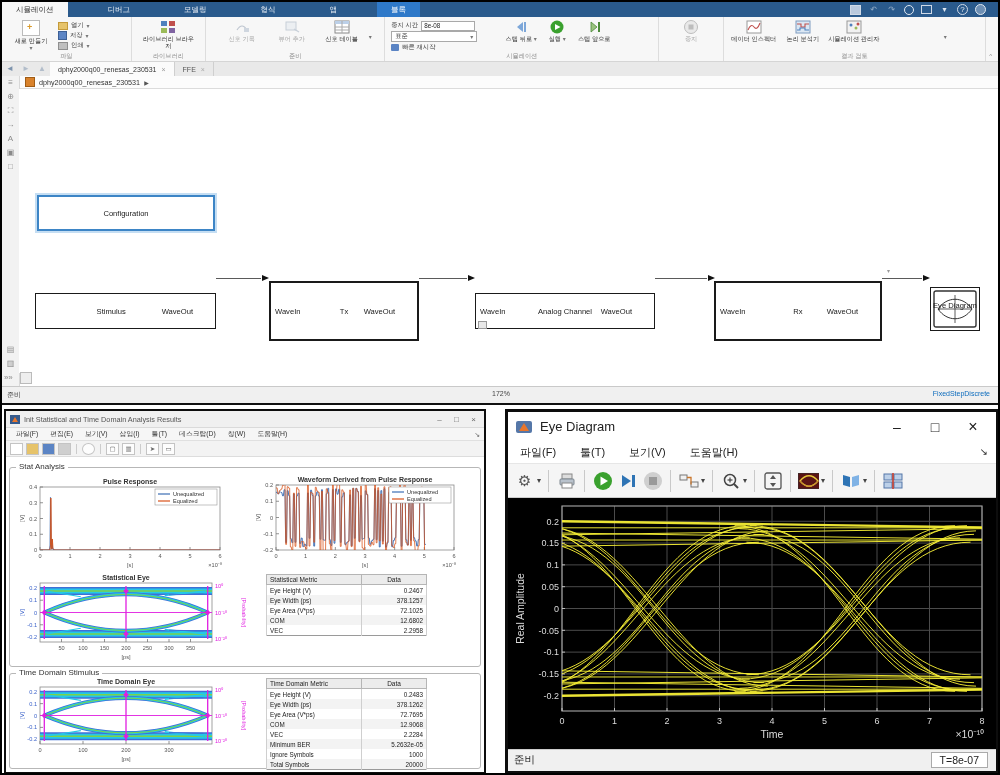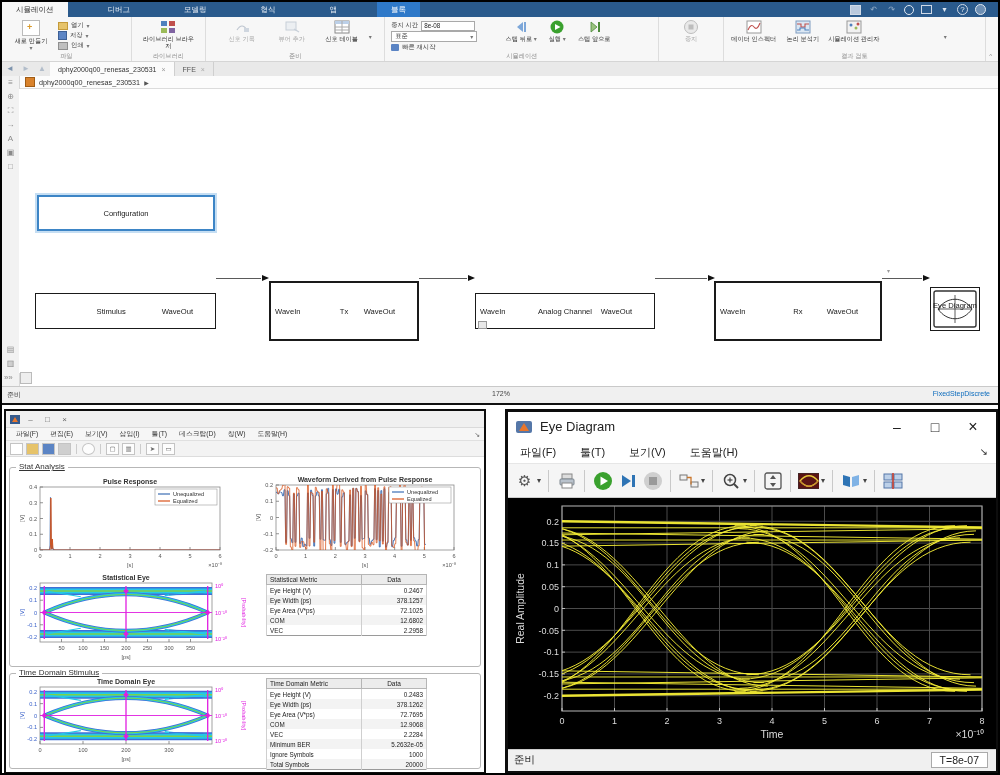--- a/index.html
+++ b/index.html
@@ -52,21 +52,21 @@
   
   #reswin{left:2px;top:407px;width:482px;height:365px;border:2.5px solid #0d0d0d;}
   #reswin .titlebar{height:17px;background:#f0f0f0;border-bottom:1px solid #dadada;padding:0 4px;font-size:7.3px;color:#555;gap:4px;}
   #reswin .wbtn{width:13px;text-align:center;color:#666;font-size:8px;line-height:15px;}
   #reswin .menubar{height:13px;background:#f6f6f6;border-bottom:1px solid #e0e0e0;font-size:6.8px;color:#333;gap:0;padding-left:4px;}
   #reswin .menubar .menu-item{padding:0 6px;}
   #reswin .rtoolbar{height:15px;background:#f3f3f3;border-bottom:1px solid #ddd;display:flex;align-items:center;gap:3px;padding-left:4px;}
   .tico{width:11px;height:10px;border:1px solid #c4c4c4;background:#fdfdfd;font-size:6.5px;line-height:9px;text-align:center;color:#666;}
   .tsep{width:1px;height:10px;background:#ccc;margin:0 2px;}
   .group{position:absolute;border:1px solid #b7b7b7;border-radius:3px;}
-  .grouplab{position:absolute;top:-6px;left:6px;background:#fff;padding:0 3px;font-size:8px;color:#333;text-decoration:underline;}
+  .grouplab{position:absolute;top:-6px;left:6px;background:#fff;padding:0 3px;font-size:8px;color:#333;}
   .mtable{border-collapse:collapse;font-size:6.3px;color:#222;table-layout:fixed;}
   .mtable th{border:1px solid #b5b5b5;background:#ececec;font-weight:normal;font-size:6.5px;padding:1px 3px;}
   .mtable td{border-left:1px solid #cfcfcf;border-right:1px solid #cfcfcf;padding:1px 3px;height:8px;}
   .mtable tr:nth-child(even) td{background:#f3f3f3;}
   .mtable td.num{text-align:right;}
   .mtable{border:1px solid #9a9a9a;}
 
   
   #eyewin{left:503px;top:407px;width:494px;height:365px;border:3px solid #0d0d0d;}
   #eyewin .titlebar{height:29px;background:#fff;padding:0 8px;gap:8px;font-size:13px;color:#222;}
@@ -371,20 +371,21 @@
       <span class="ab" style="right:8px;top:3px;color:#0b6bbd;">FixedStepDiscrete</span>
     </div>
   </div>
 
   <div id="reswin" class="win">
     <div class="titlebar">
       <svg width="10" height="9">
           <rect x="0" y="0" width="10" height="9" fill="#355a8c"></rect>
           <path d="M2 7 L5 2 L8 7 Z" fill="#e8762c"></path>
         </svg>
+      <span style="flex:1;">Init Statistical and Time Domain Analysis Results</span>
       <span class="wbtn">–</span>
       <span class="wbtn">□</span>
       <span class="wbtn">×</span>
     </div>
     <div class="menubar">
         <span class="menu-item">파일(F)</span>
         <span class="menu-item">편집(E)</span>
         <span class="menu-item">보기(V)</span>
         <span class="menu-item">삽입(I)</span>
         <span class="menu-item">툴(T)</span>

